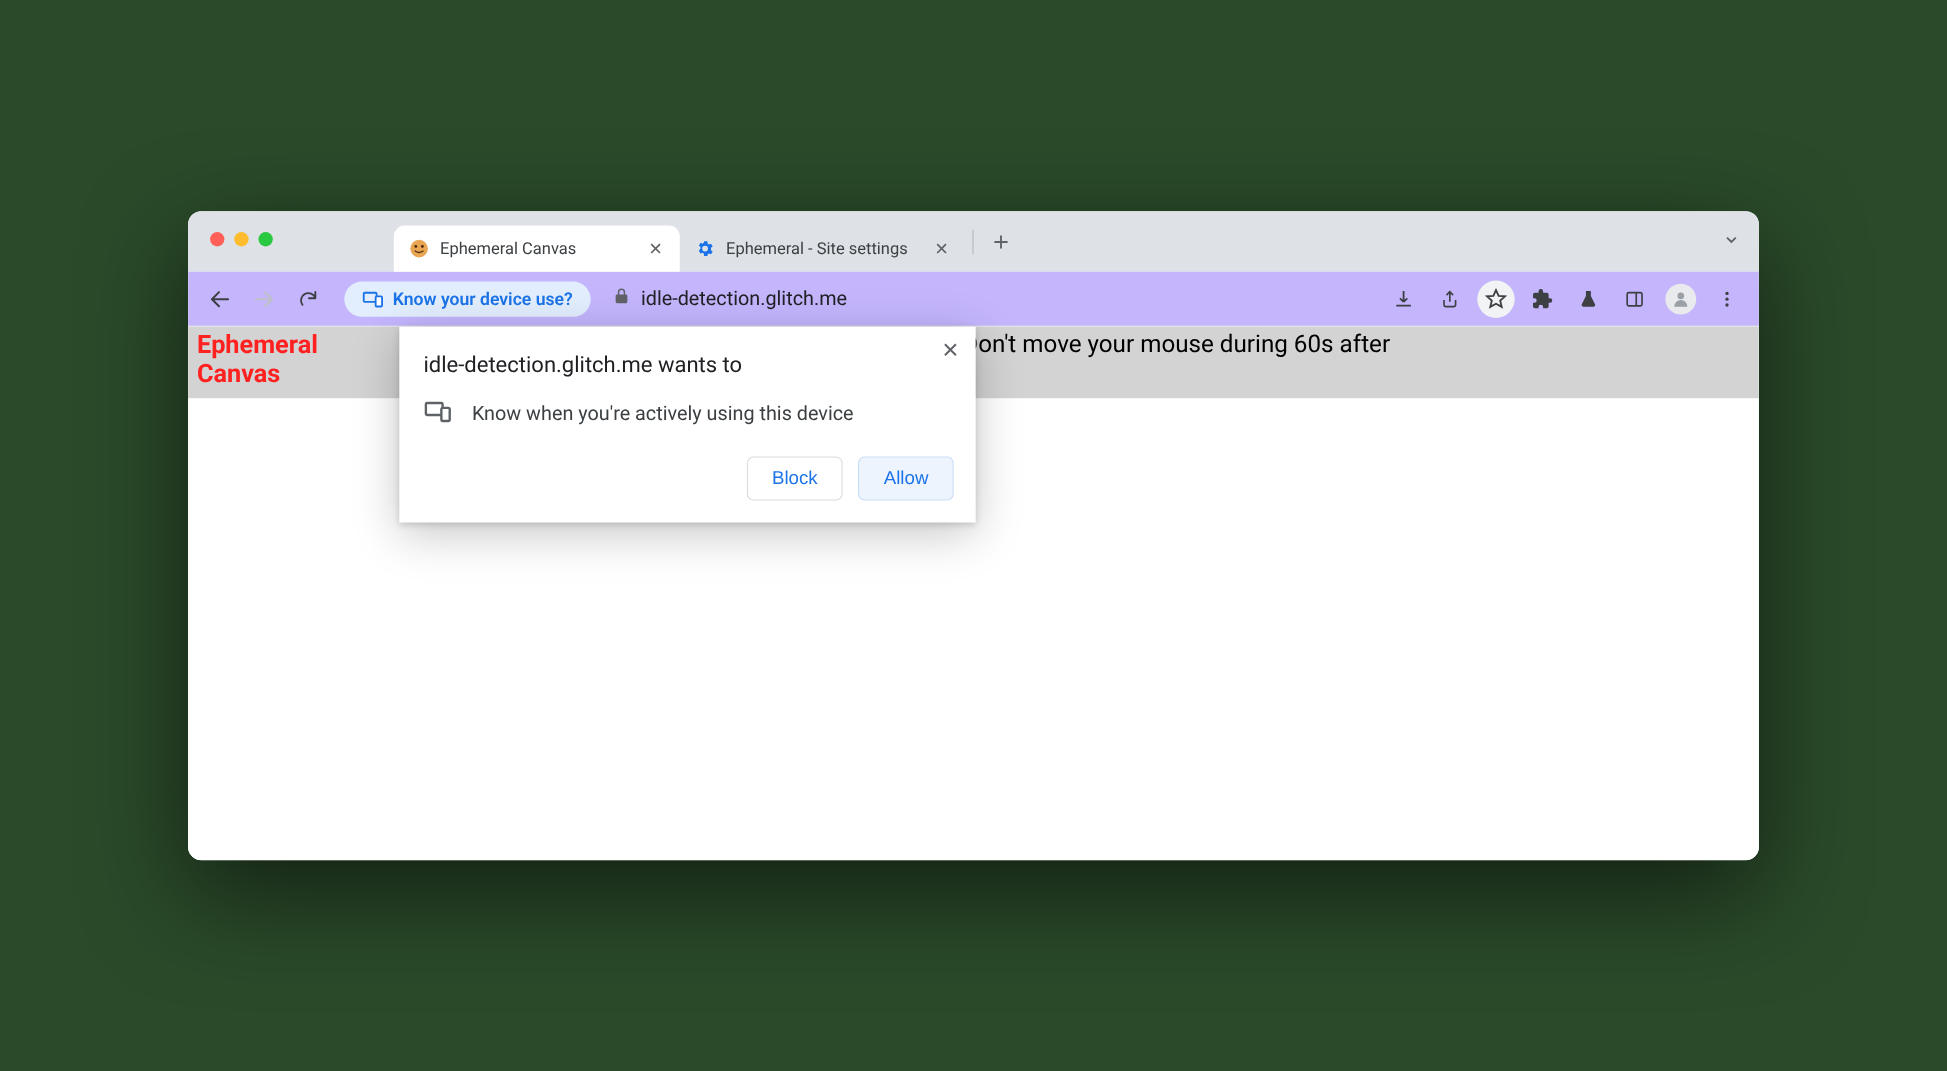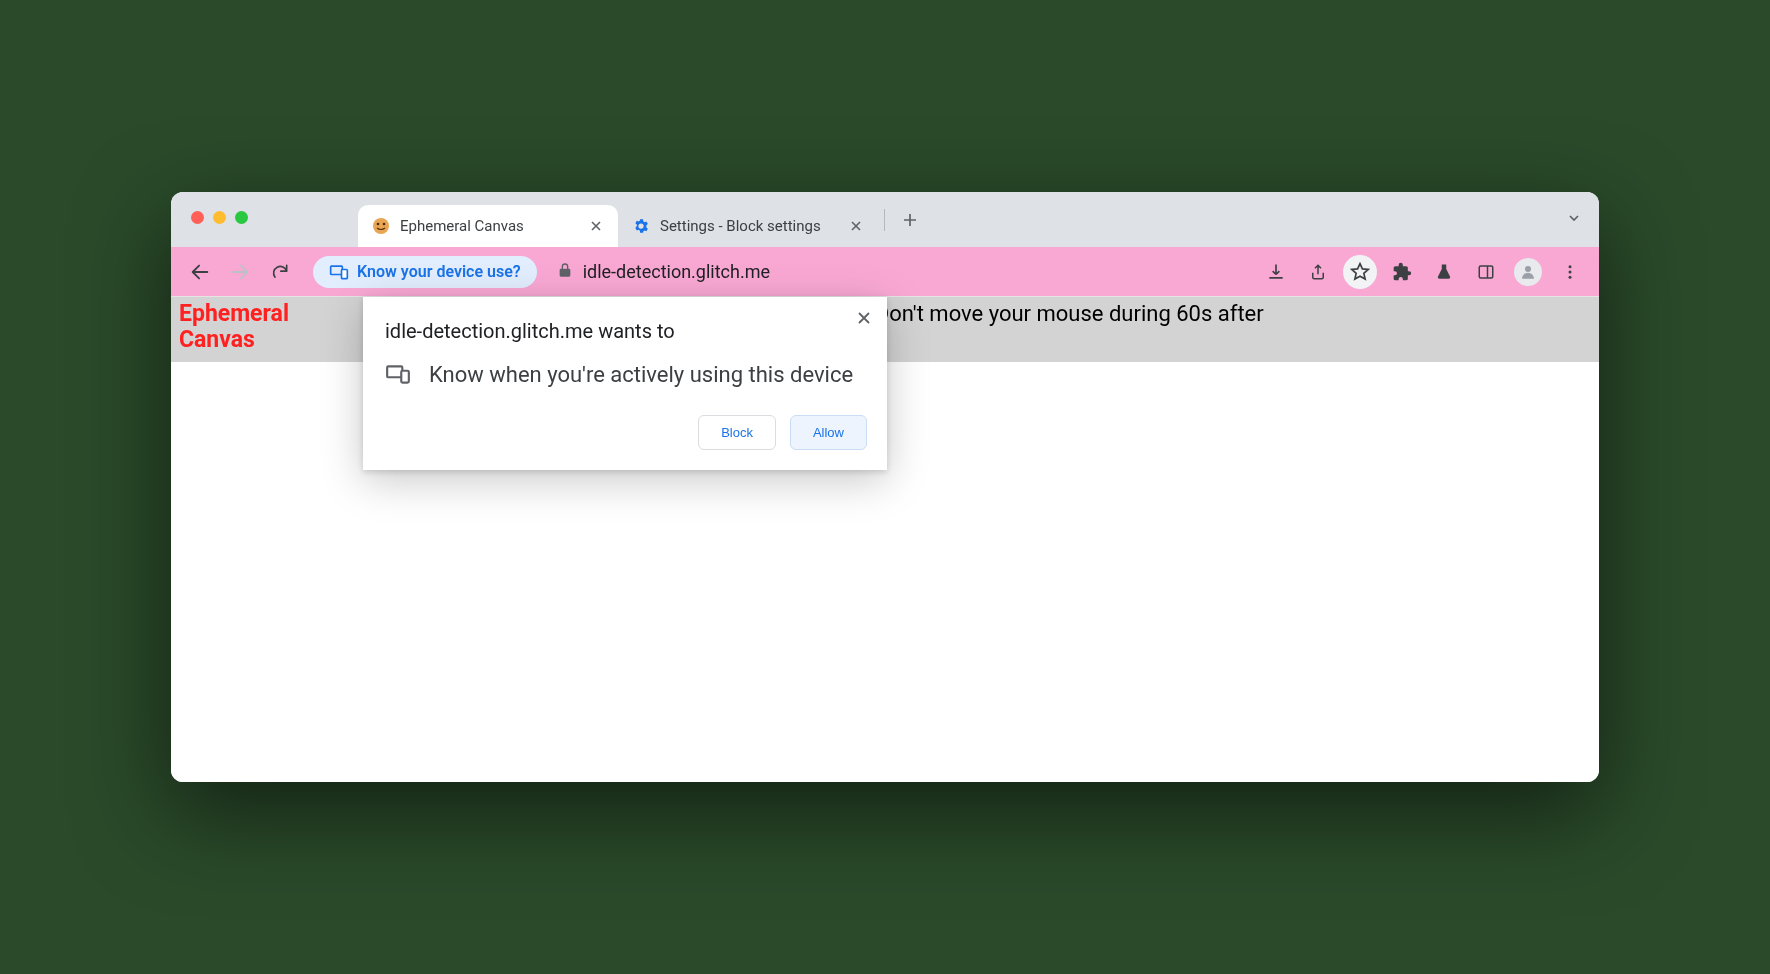--- a/index.html
+++ b/index.html
@@ -44,21 +44,21 @@
   position: relative;
 }
 .tab.active { background: #fff; }
 .tab .favicon { width: 18px; height: 18px; display: inline-flex; align-items:center; justify-content:center;}
 .tab .title { flex: 1; white-space: nowrap; overflow: hidden; text-overflow: ellipsis; font-size: 15px;}
 .tab .close { width: 16px; height:16px; color:#5f6368; display:flex;align-items:center;justify-content:center; border-radius:50%;}
 .tab-separator { width:1px; height:22px; background:#b6b8bc; align-self:center; margin:0 6px;}
 .new-tab { width:30px; height:30px; display:flex; align-items:center; justify-content:center; color:#5f6368; align-self:center; margin-left:4px; border-radius:50%;}
 .caret-down { margin-left:auto; margin-right:18px; align-self:center; color:#5f6368;}
 .toolbar {
-  height: 50px; background:#f9a8d4; display:flex; align-items:center;
+  height: 50px; background:#c4b5fd; display:flex; align-items:center;
   padding: 0 12px; gap: 6px; border-bottom:1px solid #e5e5e5;
 }
 .nav-btn { width:34px; height:34px; display:flex;align-items:center;justify-content:center; color:#5f6368; border-radius:50%;}
 .nav-btn.disabled{color:#bdc1c6;}
 .chip {
   display:flex;align-items:center;gap:8px;
   background:#e2edfd; color:#1a73e8; font-weight:600;
   padding: 6px 16px; border-radius: 20px; font-size:16px;
   margin-left: 10px;
 }
@@ -82,25 +82,25 @@
 .page-desc{font-size:22px; margin-left:560px;}
 .permission-popup{
   position:absolute; left:192px; top:0px; width:524px;
   background:#fff; border-radius:0;
   box-shadow: 0 2px 6px rgba(0,0,0,0.15), 0 10px 40px rgba(0,0,0,0.22);
   padding: 22px 20px 20px 22px;
   z-index:10;
 }
 .popup-close{position:absolute; top:10px; right:12px; width:22px; height:22px; color:#5f6368; display:flex;align-items:center;justify-content:center;}
 .popup-title{font-size:20px; color:#202124; margin-bottom:18px;}
-.popup-row{display:flex; align-items:center; gap:18px; font-size:22px; color:#3c4043; margin-bottom:28px;}
+.popup-row{display:flex; align-items:flex-end; gap:18px; font-size:18px; color:#3c4043; margin-bottom:28px;}
 .popup-row svg{color:#5f6368;}
 .popup-actions{display:flex; justify-content:flex-end; gap:14px;}
 .btn{
-  font-size:13px; padding:9px 22px; border-radius:6px;
+  font-size:17px; padding:9px 22px; border-radius:6px;
   border:1px solid #dadce0; background:#fff; color:#1a73e8; font-weight:500;
   cursor:pointer;
 }
 .btn.primary{background:#eef4fd; border-color:#c9ddf7;text-align:center;}
 </style>
 </head>
 <body>
 
 <div class="window">
 
@@ -126,21 +126,21 @@
               <path d="M1 1 L9 9 M9 1 L1 9" stroke="currentColor" stroke-width="1.6"></path>
             </svg>
         </span>
       </div>
       <div class="tab">
         <span class="favicon">
           <svg width="18" height="18" viewBox="0 0 24 24" fill="#1a73e8">
               <path d="M19.14 12.94a7.07 7.07 0 000-1.88l2.03-1.58-2-3.46-2.39.96a7.03 7.03 0 00-1.63-.94L14.8 3h-4l-.35 2.04c-.58.23-1.13.55-1.63.94l-2.39-.96-2 3.46 2.03 1.58a7.07 7.07 0 000 1.88L4.43 14.5l2 3.46 2.39-.96c.5.39 1.05.71 1.63.94L10.8 21h4l.35-2.04c.58-.23 1.13-.55 1.63-.94l2.39.96 2-3.46-2.03-1.58zM12 15.5A3.5 3.5 0 1115.5 12 3.5 3.5 0 0112 15.5z"></path>
             </svg>
         </span>
-        <span class="title">Settings - Block settings</span>
+        <span class="title">Ephemeral - Site settings</span>
         <span class="close">
           <svg width="10" height="10" viewBox="0 0 10 10">
               <path d="M1 1 L9 9 M9 1 L1 9" stroke="currentColor" stroke-width="1.6"></path>
             </svg>
         </span>
       </div>
       <div class="tab-separator"></div>
       <div class="new-tab">
         <svg width="16" height="16" viewBox="0 0 16 16">
             <path d="M8 2v12M2 8h12" stroke="currentColor" stroke-width="1.7"></path>

